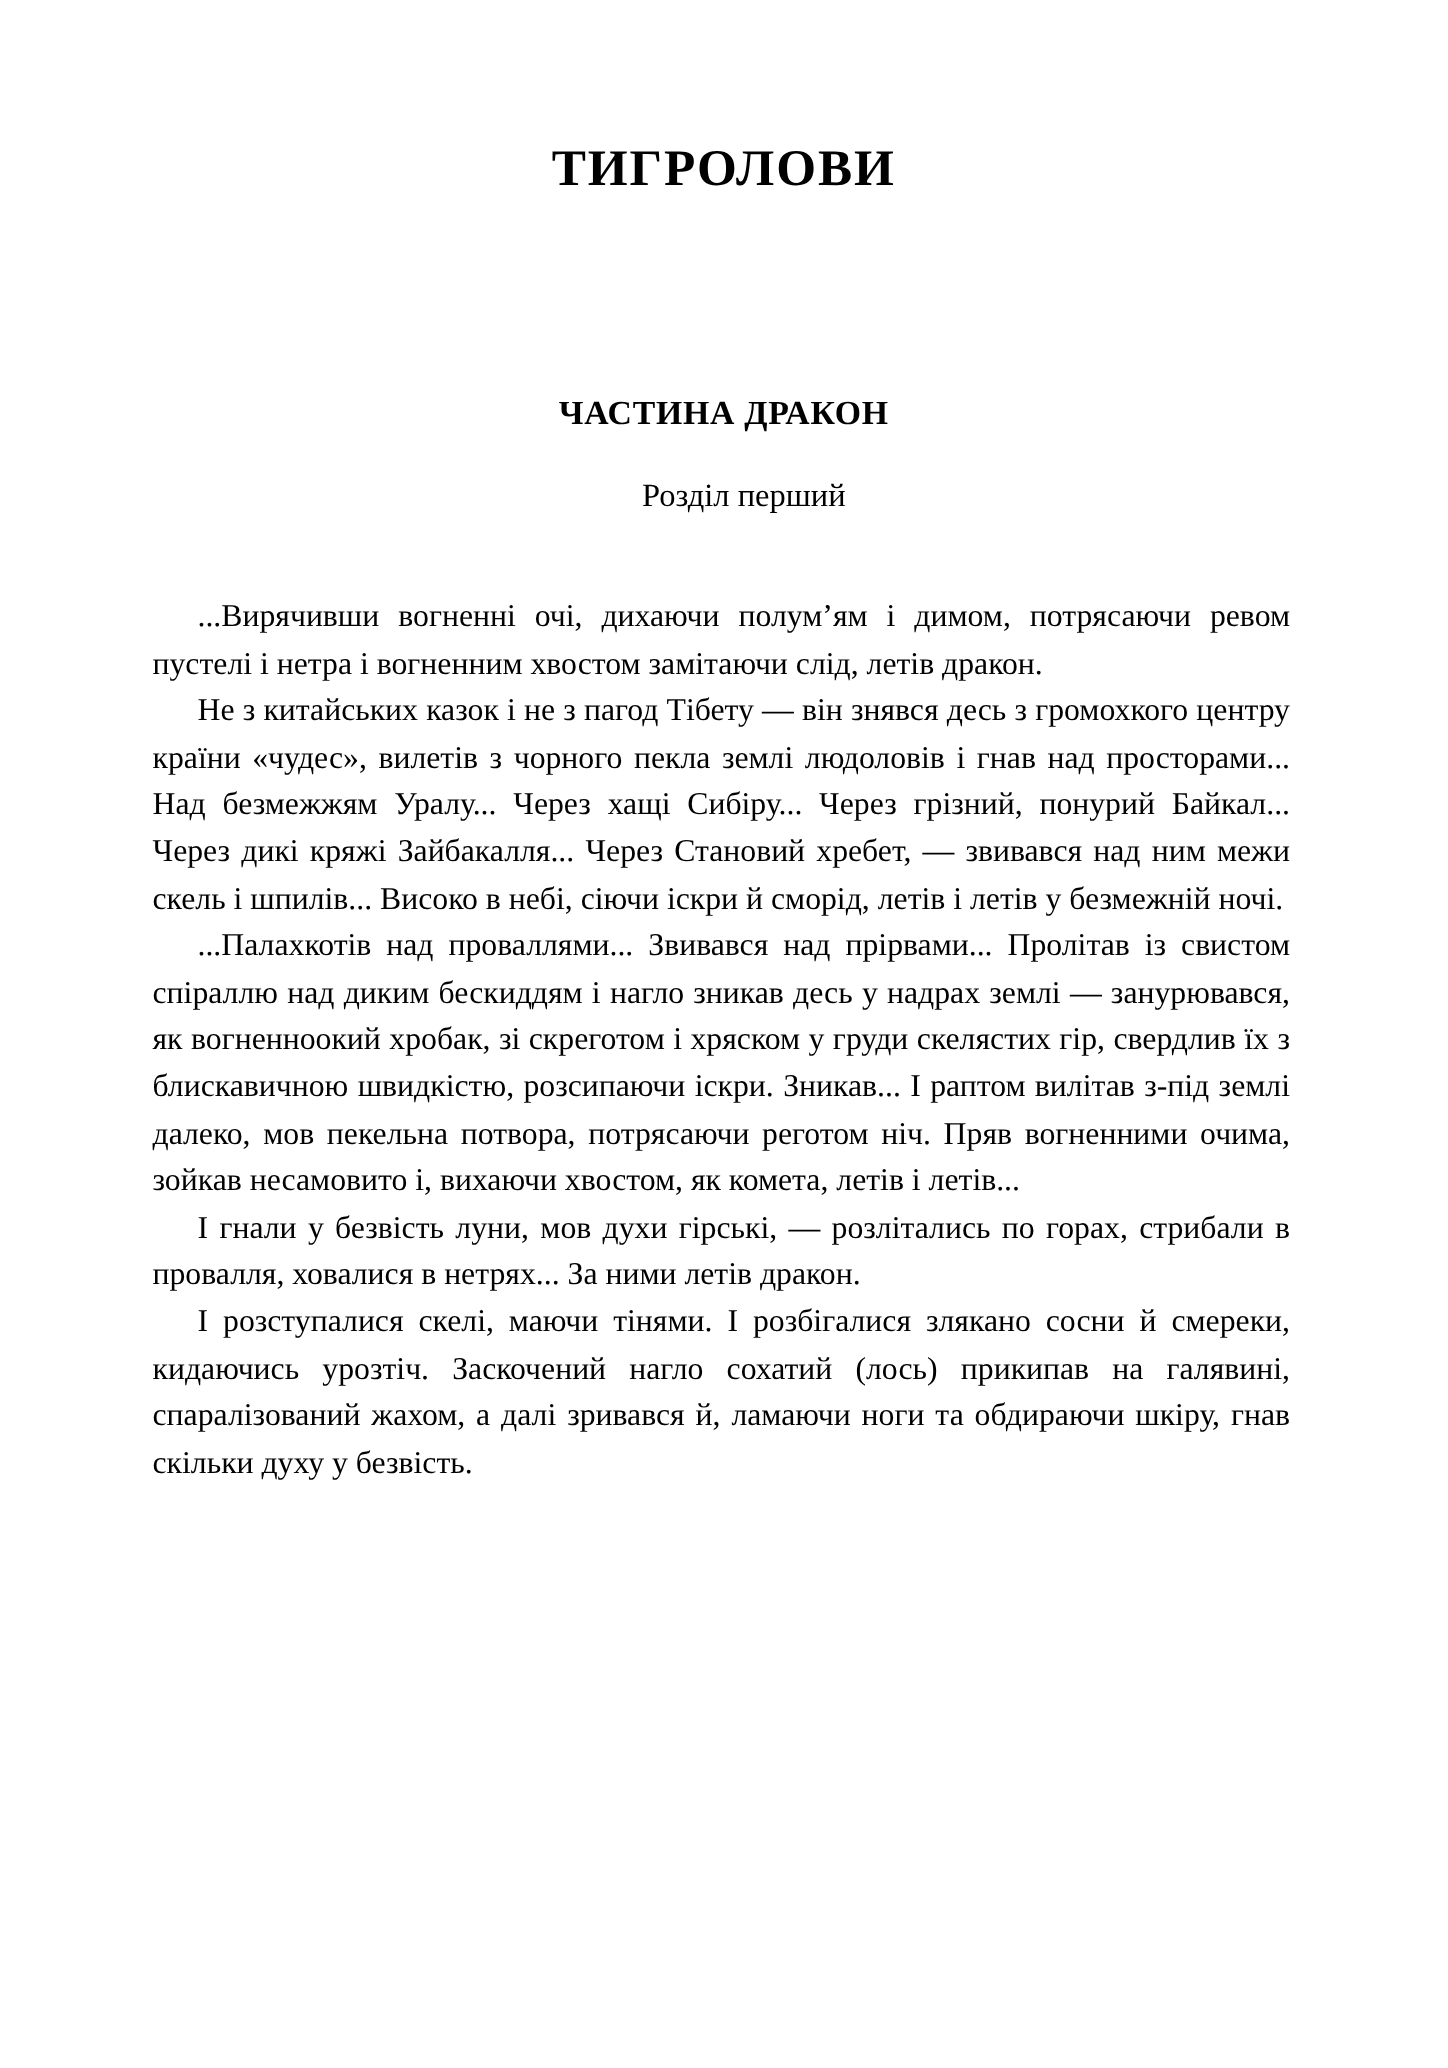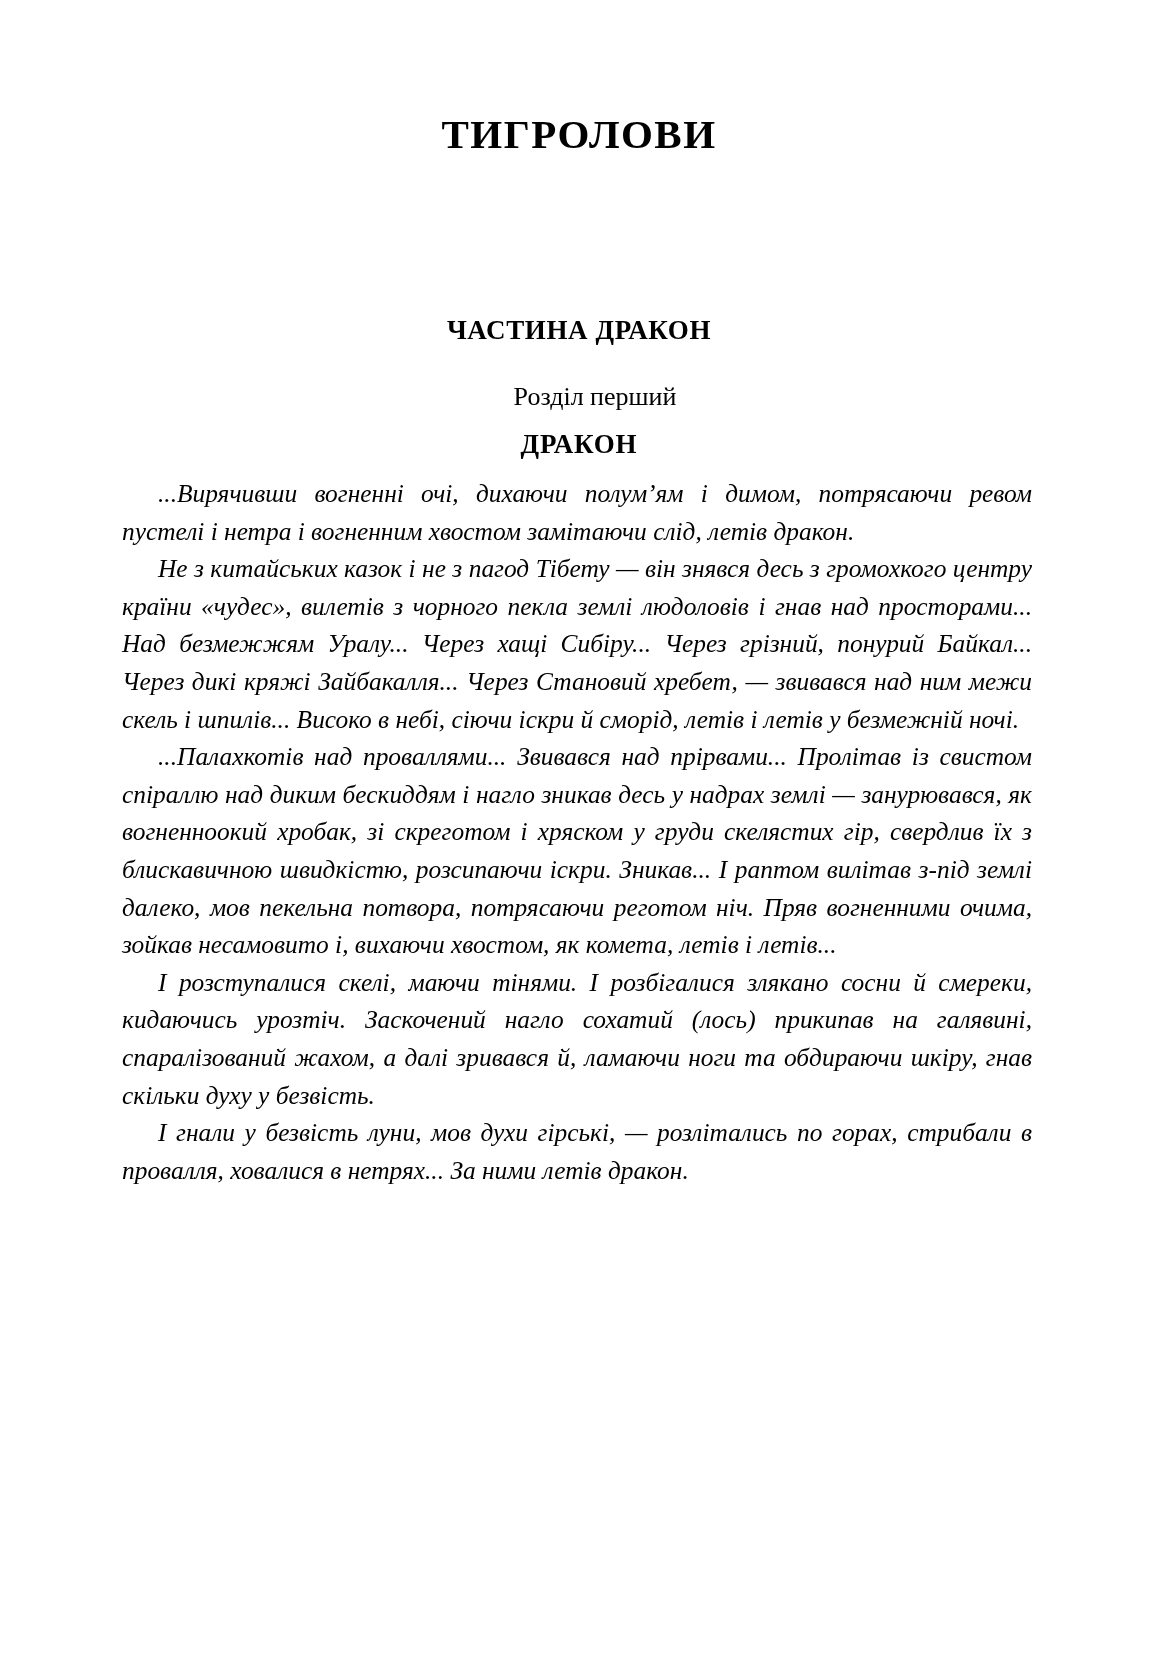--- a/index.html
+++ b/index.html
@@ -75,42 +75,40 @@
   .body-text {
     position: absolute;
     top: 474px;
     left: 122px;
     width: 910px;
     font-size: 25.4px;
     line-height: 37.6px;
     text-align: justify;
     text-justify: inter-word;
     hyphens: manual;
-    font-style: italic;
   }
 
   .body-text p {
     margin: 0;
     text-indent: 36px;
   }
 </style>
 </head>
 <body>
 
 <div class="page">
 
   <h1 class="book-title">ТИГРОЛОВИ</h1>
 
   <h2 class="part-title">ЧАСТИНА ДРАКОН</h2>
 
   <h3 class="chapter-number">Розділ перший</h3>
 
-  <h3 class="chapter-title">ДРАКОН</h3>
 
   <div class="body-text">
     <p>...Вирячивши вогненні очі, дихаючи полум’ям і димом, потрясаючи ревом пустелі і нетра і вогненним хвостом замітаючи слід, летів дракон.</p>
     <p>Не з китайських казок і не з пагод Тібету — він знявся десь з громохкого центру країни «чудес», вилетів з чорного пекла землі людоловів і гнав над просторами... Над безмежжям Уралу... Через хащі Сибіру... Через грізний, понурий Байкал... Через дикі кряжі Зайбакалля... Через Становий хребет, — звивався над ним межи скель і шпилів... Високо в небі, сіючи іскри й сморід, летів і летів у безмежній ночі.</p>
     <p>...Палахкотів над проваллями... Звивався над прірвами... Пролітав із свистом спіраллю над диким бескиддям і нагло зникав десь у надрах землі — занурювався, як вогненноокий хробак, зі скреготом і хряском у груди скелястих гір, свердлив їх з блискавичною швидкістю, розсипаючи іскри. Зникав... І раптом вилітав з-під землі далеко, мов пекельна потвора, потрясаючи реготом ніч. Пряв вогненними очима, зойкав несамовито і, вихаючи хвостом, як комета, летів і летів...</p>
+    <p>І гнали у безвість луни, мов духи гірські, — розлітались по горах, стрибали в провалля, ховалися в нетрях... За ними летів дракон.</p>
     <p>І розступалися скелі, маючи тінями. І розбігалися злякано сосни й смереки, кидаючись урозтіч. Заскочений нагло сохатий (лось) прикипав на галявині, спаралізований жахом, а далі зривався й, ламаючи ноги та обдираючи шкіру, гнав скільки духу у безвість.</p>
-    <p>І гнали у безвість луни, мов духи гірські, — розлітались по горах, стрибали в провалля, ховалися в нетрях... За ними летів дракон.</p>
   </div>
 
 </div>
 
 </body></html>

